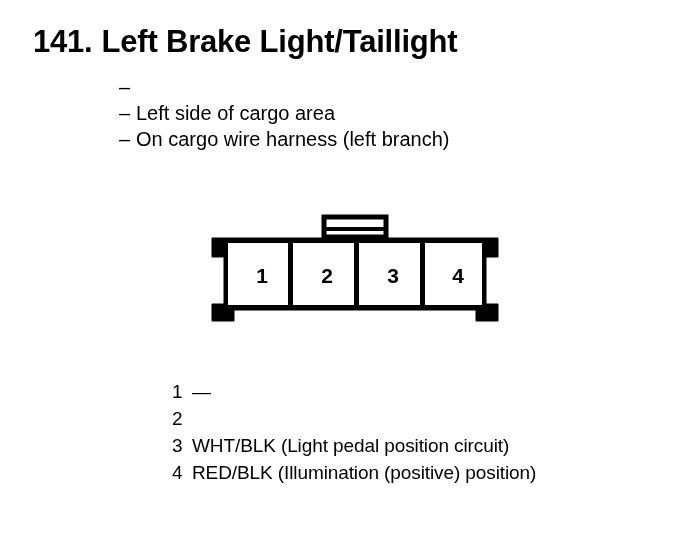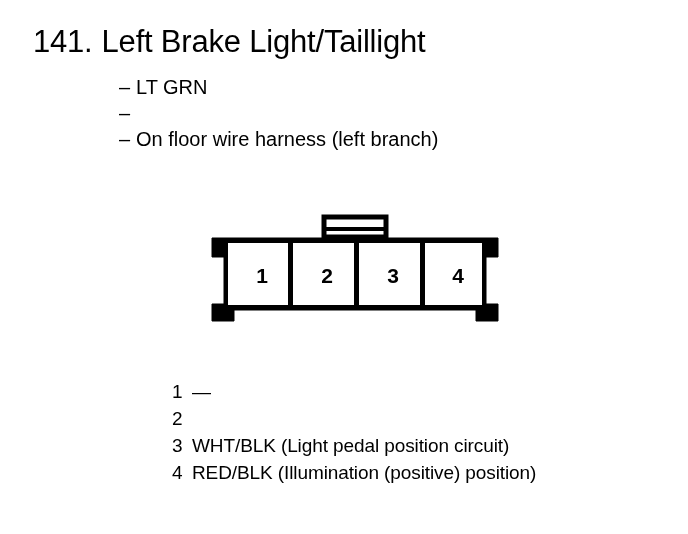--- a/index.html
+++ b/index.html
@@ -17,21 +17,21 @@
     color: #000000;
     -webkit-font-smoothing: none;
   }
 
   
   #title {
     position: absolute;
     left: 33px;
     top: 24px;
     font-size: 31px;
-    font-weight: normal;
+    font-weight: bold;
     letter-spacing: -0.2px;
     white-space: nowrap;
   }
   #title .num { margin-right: 9px; }
 
   
   #bullets {
     position: absolute;
     left: 119px;
     top: 74px;
@@ -77,28 +77,28 @@
 </head>
 <body>
 
 <div id="title">
   <span class="num">141.</span><span>Left Brake Light/Taillight</span>
 </div>
 
 <div id="bullets">
   <div class="bullet-row">
     <span class="bullet-dash">–</span>
-    <span class="bullet-text">LT GRN</span>
   </div>
   <div class="bullet-row">
     <span class="bullet-dash">–</span>
+    <span class="bullet-text">Left side of cargo area</span>
   </div>
   <div class="bullet-row">
     <span class="bullet-dash">–</span>
-    <span class="bullet-text">On floor wire harness (left branch)</span>
+    <span class="bullet-text">On cargo wire harness (left branch)</span>
   </div>
 </div>
 
 <div id="connector">
   <svg width="310" height="125" viewBox="0 0 310 125">
 
     <g>
       <rect x="124" y="12" width="62" height="20" fill="#ffffff" stroke="#000000" stroke-width="5"></rect>
       <line x1="126" y1="24" x2="184" y2="24" stroke="#000000" stroke-width="4"></line>
     </g>

